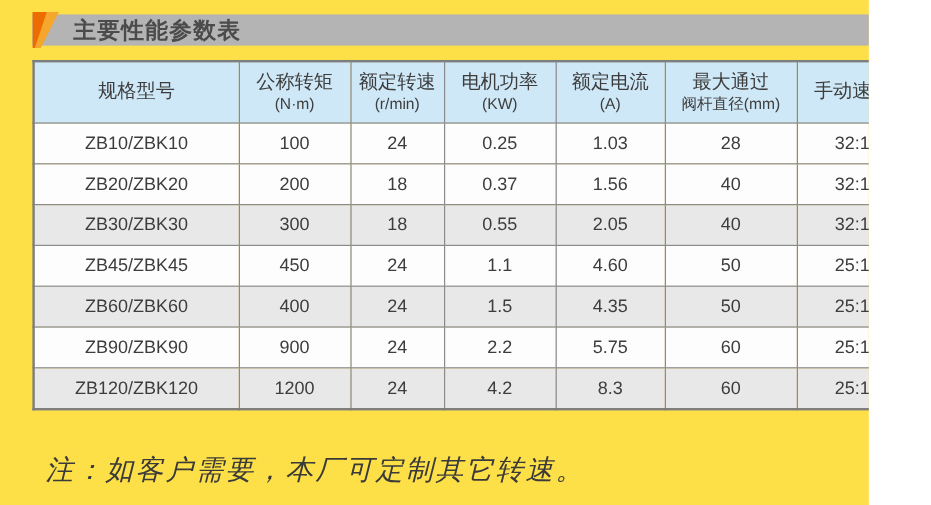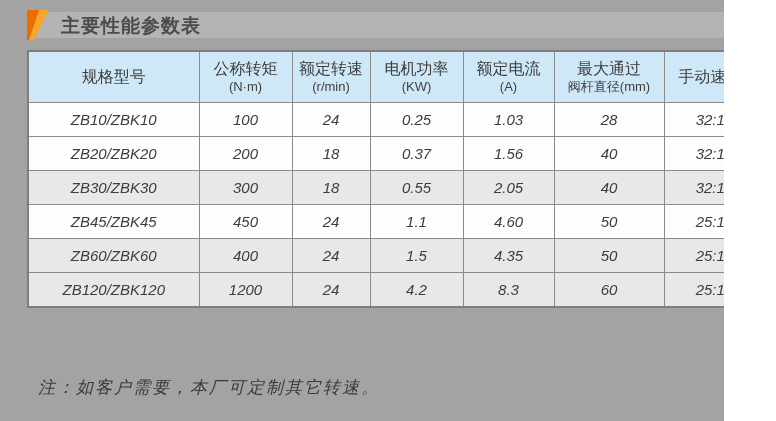--- a/index.html
+++ b/index.html
@@ -5,21 +5,21 @@
   html, body {
     margin: 0;
     padding: 0;
     background: #ffffff;
     font-family: "Liberation Sans", sans-serif;
   }
   .page {
     position: relative;
     width: 724px;
     height: 421px;
-    background: #a3a3a3;
+    background: #fde047;
     overflow: hidden;
   }
 
   
   .title-bar {
     position: absolute;
     left: 27px;
     top: 12px;
     width: 721px;
     height: 26px;
@@ -65,35 +65,34 @@
     background: #cfe8f7;
     height: 50px;
     font-weight: normal;
     font-size: 16px;
     line-height: 1.25;
   }
   .spec-table td {
     height: 33px;
     font-size: 15px;
     background: #fdfdfd;
-    font-style: italic;
   }
   .spec-table tr.alt td {
     background: #e8e8e8;
   }
   .h-sub { font-size: 13px; }
 
   
   .note {
     position: absolute;
     left: 38px;
     top: 376px;
     font-family: "DejaVu Serif", serif;
     font-style: italic;
-    font-size: 17px;
+    font-size: 23px;
     color: #3a3a3a;
     letter-spacing: 2px;
     white-space: nowrap;
   }
 </style>
 </head>
 <body>
 
 <div class="page">
 
@@ -186,20 +185,29 @@
         </tr>
         <tr class="alt">
           <td>ZB60/ZBK60</td>
           <td>400</td>
           <td>24</td>
           <td>1.5</td>
           <td>4.35</td>
           <td>50</td>
           <td>25:1</td>
         </tr>
+        <tr>
+          <td>ZB90/ZBK90</td>
+          <td>900</td>
+          <td>24</td>
+          <td>2.2</td>
+          <td>5.75</td>
+          <td>60</td>
+          <td>25:1</td>
+        </tr>
         <tr class="alt">
           <td>ZB120/ZBK120</td>
           <td>1200</td>
           <td>24</td>
           <td>4.2</td>
           <td>8.3</td>
           <td>60</td>
           <td>25:1</td>
         </tr>
       </tbody>

